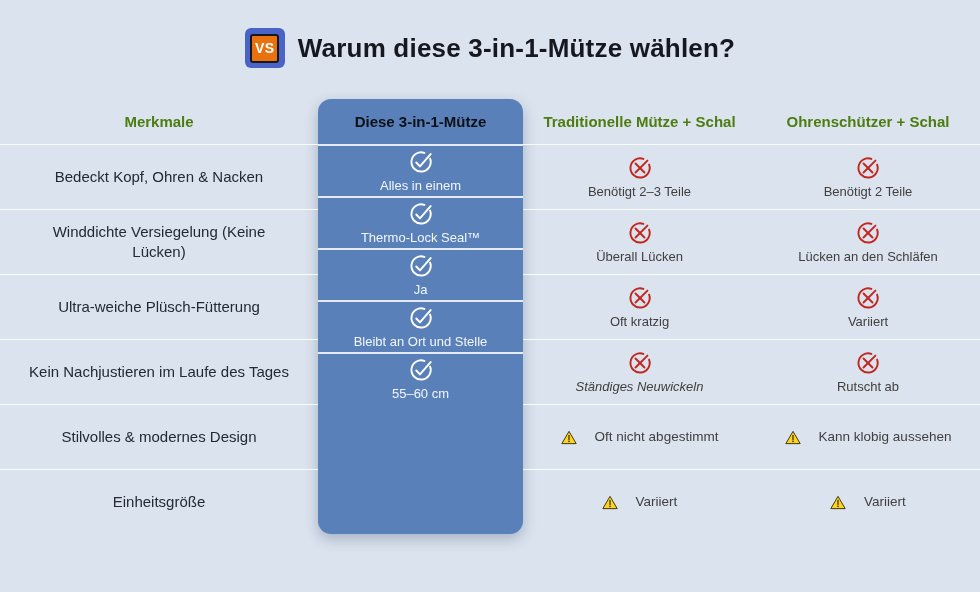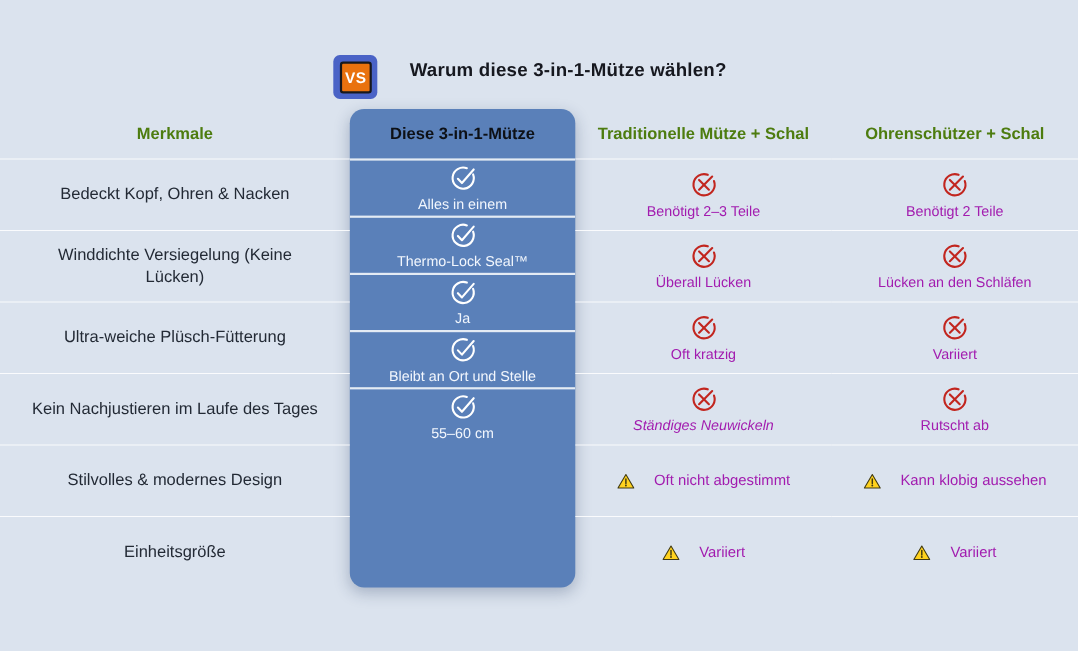--- a/index.html
+++ b/index.html
@@ -5,24 +5,24 @@
   :root{
     --bg:#dbe3ee; --accent:#5a80b9; --red:#c2261f; --warn:#ffd21e;
     --sep:rgba(255,255,255,.85); --bluesep:#e4ebf4; --dark:#16181f;
   }
   *{box-sizing:border-box}
   html,body{margin:0;padding:0}
   body{width:980px;height:592px;background:var(--bg);font-family:"Liberation Sans",sans-serif;overflow:hidden}
   .page{width:980px;height:592px;background:var(--bg);position:relative}
 
   
-  .title-row{height:90px;display:flex;align-items:flex-end;justify-content:center;gap:13px;padding-top:6px}
+  .title-row{height:90px;display:flex;align-items:center;justify-content:center;gap:13px;padding-top:6px}
   .vs-badge{width:40px;height:40px;border-radius:6px;background:var(--badge-blue,#4a63c6);display:flex;align-items:center;justify-content:center;flex:none}
   .vs-inner{width:29px;height:29px;background:var(--badge-orange,#e9720e);border:2px solid #17181c;border-radius:3px;color:#fff;font-weight:bold;font-size:14px;display:flex;align-items:center;justify-content:center;letter-spacing:.5px}
-  h1{margin:16px;font-size:17px;font-weight:800;color:var(--dark);letter-spacing:.2px}
+  h1{margin:0;font-size:26px;font-weight:800;color:var(--dark);letter-spacing:.2px}
 
   
   .table{margin-top:9px;display:grid;grid-template-columns:318px 205px 233px 224px;grid-template-rows:45px repeat(6,65px);position:relative}
   .th{display:flex;align-items:center;justify-content:center;text-align:center;font-weight:700;font-size:15px;color:#4d7c0f}
   .cell{display:flex;align-items:center;justify-content:center;text-align:center}
   .rsep{border-top:1.5px solid var(--sep)}
   .feature{font-size:15px;color:#232a35;line-height:1.35;padding:16px 26px}
 
   
   .blue-col{grid-column:2;grid-row:1 / span 7;display:flex;flex-direction:column;background:var(--accent);border-radius:13px;overflow:hidden;box-shadow:0 5px 14px rgba(30,50,90,.28)}
@@ -31,21 +31,21 @@
   .blue-cell{height:52px;flex:none}
 
   
   .vcell{display:flex;flex-direction:column;align-items:center;justify-content:center;gap:2px}
   .vcell .lbl{font-size:13px;line-height:1.2}
   .vcell.inline{flex-direction:row;gap:18px}
   .vcell.inline .lbl{font-size:13.5px}
   .product-value{color:#fff}
   .product-value .lbl{color:#f2f6fd}
   .reject-value .icon{color:var(--red)}
-  .reject-value .lbl,.warn-value .lbl{color:#a21caf}
+  .reject-value .lbl,.warn-value .lbl{color:#404040}
   .icon{display:flex;align-items:center;justify-content:center}
 </style>
 </head>
 <body>
 
 <div class="page">
 
   <div class="title-row">
     <span class="vs-badge">
       <span class="vs-inner">VS</span>

